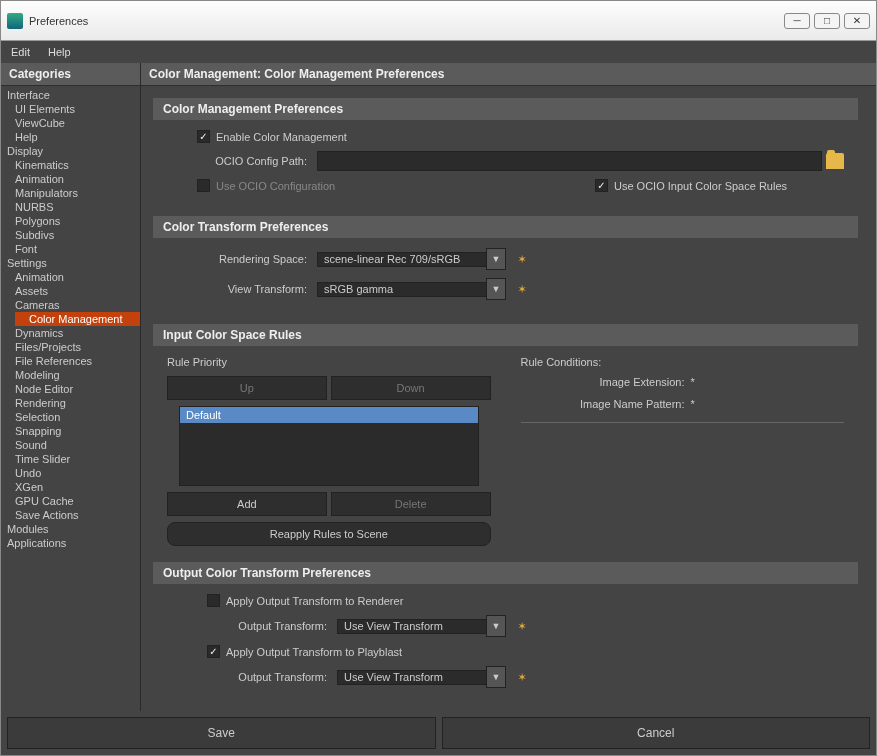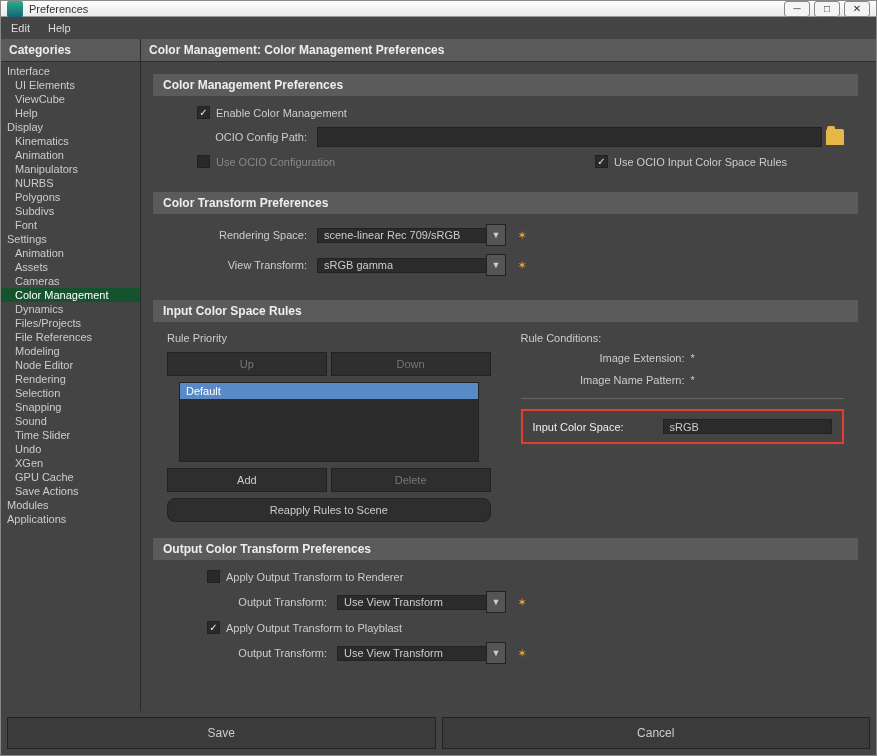--- a/index.html
+++ b/index.html
@@ -1,29 +1,29 @@
 <!DOCTYPE html>
 <html><head>
 <meta charset="utf-8">
 <style>
 * { margin: 0; padding: 0; box-sizing: border-box; font-family: Arial, sans-serif; font-size: 11px; }
 body { background: #444; color: #ccc; width: 877px; height: 756px; overflow: hidden; }
 .window { border: 1px solid #888; width: 877px; height: 756px; display: flex; flex-direction: column; background: #444444; }
-.titlebar { background: linear-gradient(#fdfdfd,#eaeaea); height: 16px; display: flex; align-items: center; padding: 0 6px; color: #333; border-bottom: 1px solid #999; }
+.titlebar { background: linear-gradient(#fdfdfd,#eaeaea); height: 40px; display: flex; align-items: center; padding: 0 6px; color: #333; border-bottom: 1px solid #999; }
 .titlebar .icon { width: 16px; height: 16px; background: linear-gradient(#3a8, #167); border-radius: 2px; margin-right: 6px; }
 .titlebar .spacer { flex: 1; }
 .winbtn { width: 26px; height: 16px; border: 1px solid #888; border-radius: 3px; margin-left: 4px; background: #f4f4f4; display: flex; align-items: center; justify-content: center; font-size: 10px; color: #333; }
 .menubar { background: #444; height: 22px; display: flex; align-items: center; padding: 0 10px; gap: 18px; color: #ddd; }
 .content { flex: 1; display: flex; background: #444444; overflow: hidden; }
 .sidebar { width: 140px; background: #444; border-right: 1px solid #2a2a2a; display: flex; flex-direction: column;}
 .sidebar-header, .main-header { background: #5b5b5b; color: #eee; padding: 4px 8px; font-weight: bold; font-size: 12px; border-bottom:1px solid #2e2e2e;}
 .cat-list { flex:1; overflow: auto; padding-top:2px;}
 .cat-item { padding: 1px 0 1px 14px; color: #ccc; cursor: default; white-space: nowrap;}
 .cat-item.top { padding-left: 6px;}
-.cat-item.selected { background: #14532d; color: #fff; }
+.cat-item.selected { background: #c2410c; color: #fff; margin-left: 14px; }
 .main { flex:1; display:flex; flex-direction: column; overflow:hidden;}
 .main-body { flex:1; overflow-y: auto; padding: 12px 18px 12px 12px; position: relative;}
 .main-body::-webkit-scrollbar{width:14px;background:#3a3a3a;}
 .main-body::-webkit-scrollbar-thumb{background:#666;}
 .section { margin-bottom: 14px; }
 .section-title { background: #5b5b5b; color: #eee; padding: 4px 10px; font-weight: bold; font-size: 12px;}
 .section-body { padding: 10px 14px 2px 14px; }
 .row { display: flex; align-items: center; margin-bottom: 8px; }
 .row .label { width: 150px; text-align: right; padding-right: 10px; color: #ccc; }
 .checkbox { width: 13px; height: 13px; border: 1px solid #222; background: #2a2a2a; display:inline-flex; align-items:center; justify-content:center; margin-right:6px; font-size:10px; color:#eee;}
@@ -178,26 +178,20 @@
                 <div class="subhead">Rule Conditions:</div>
                 <div class="cond-row">
                   <span class="clabel">Image Extension:</span>
                   <span>*</span>
                 </div>
                 <div class="cond-row">
                   <span class="clabel">Image Name Pattern:</span>
                   <span>*</span>
                 </div>
                 <div class="hr"></div>
-                <div class="highlight-box">
-                  <span class="clabel">Input Color Space:</span>
-                  <div class="dropdown" style="flex:1;min-width:0;">
-                      <span>sRGB</span>
-                    </div>
-                </div>
               </div>
             </div>
           </div>
         </div>
 
         <div class="section">
           <div class="section-title">Output Color Transform Preferences</div>
           <div class="section-body">
             <div class="row" style="padding-left:40px;">
               <span class="checkbox"></span>

